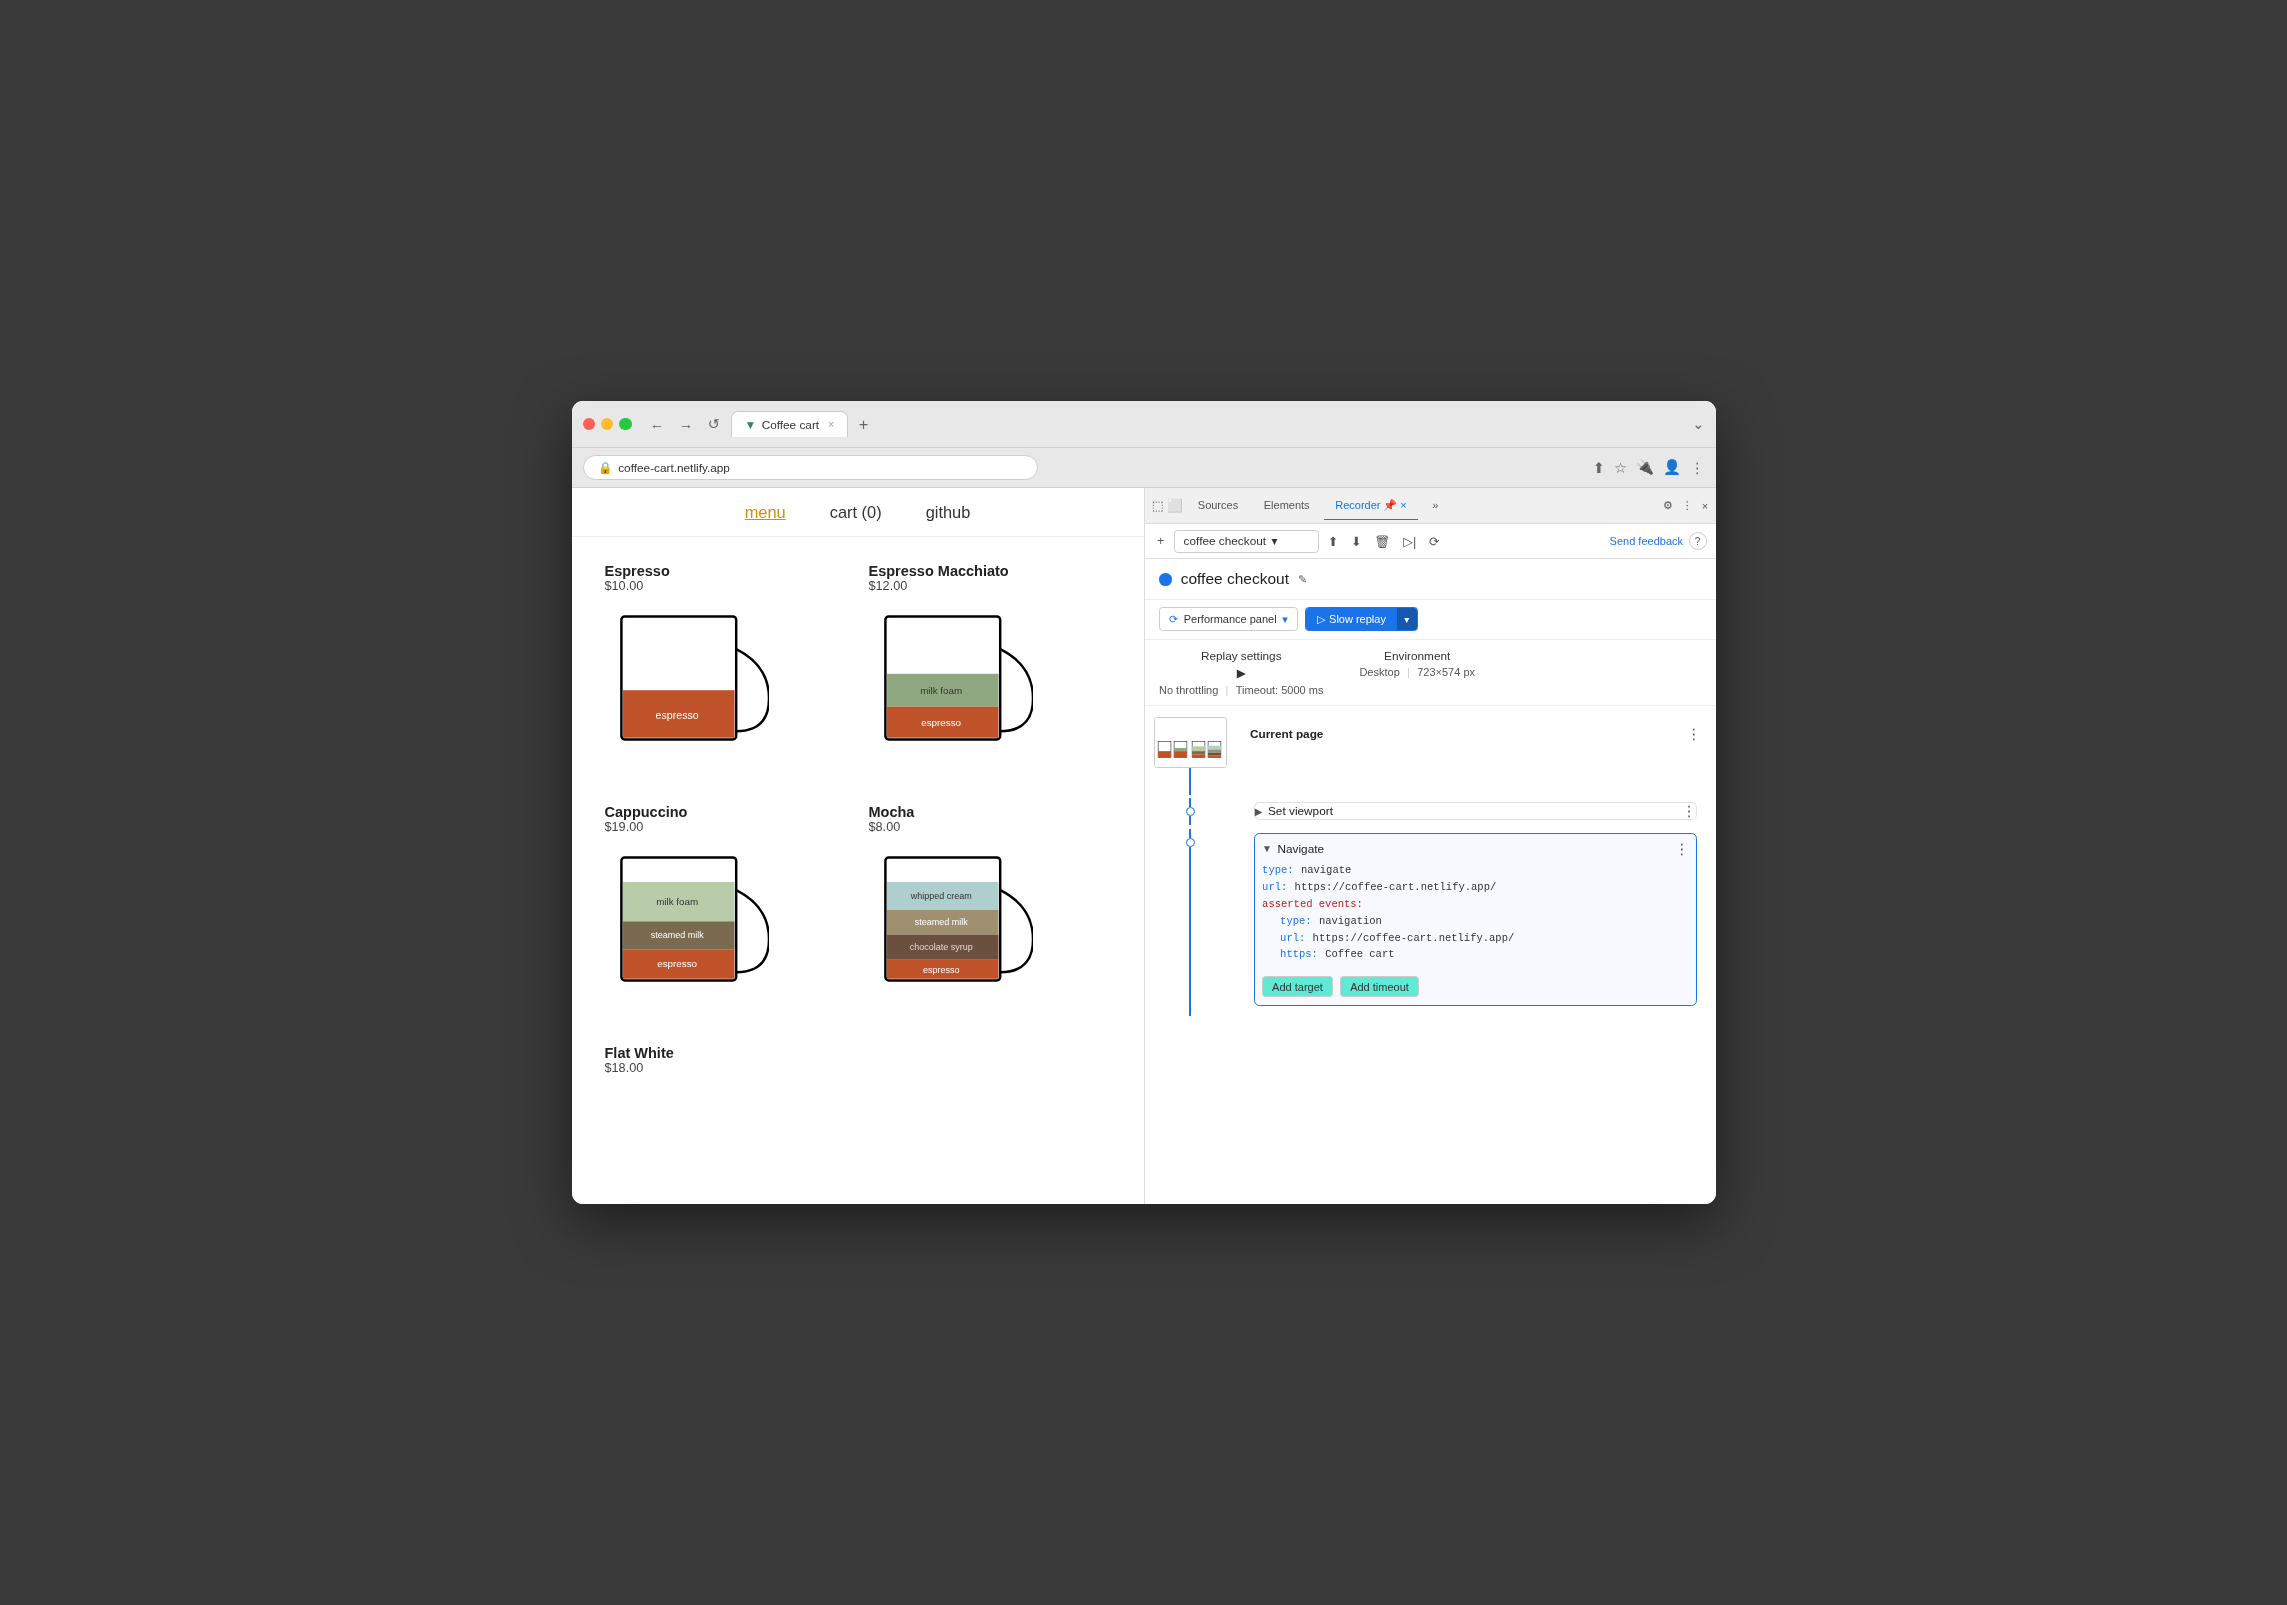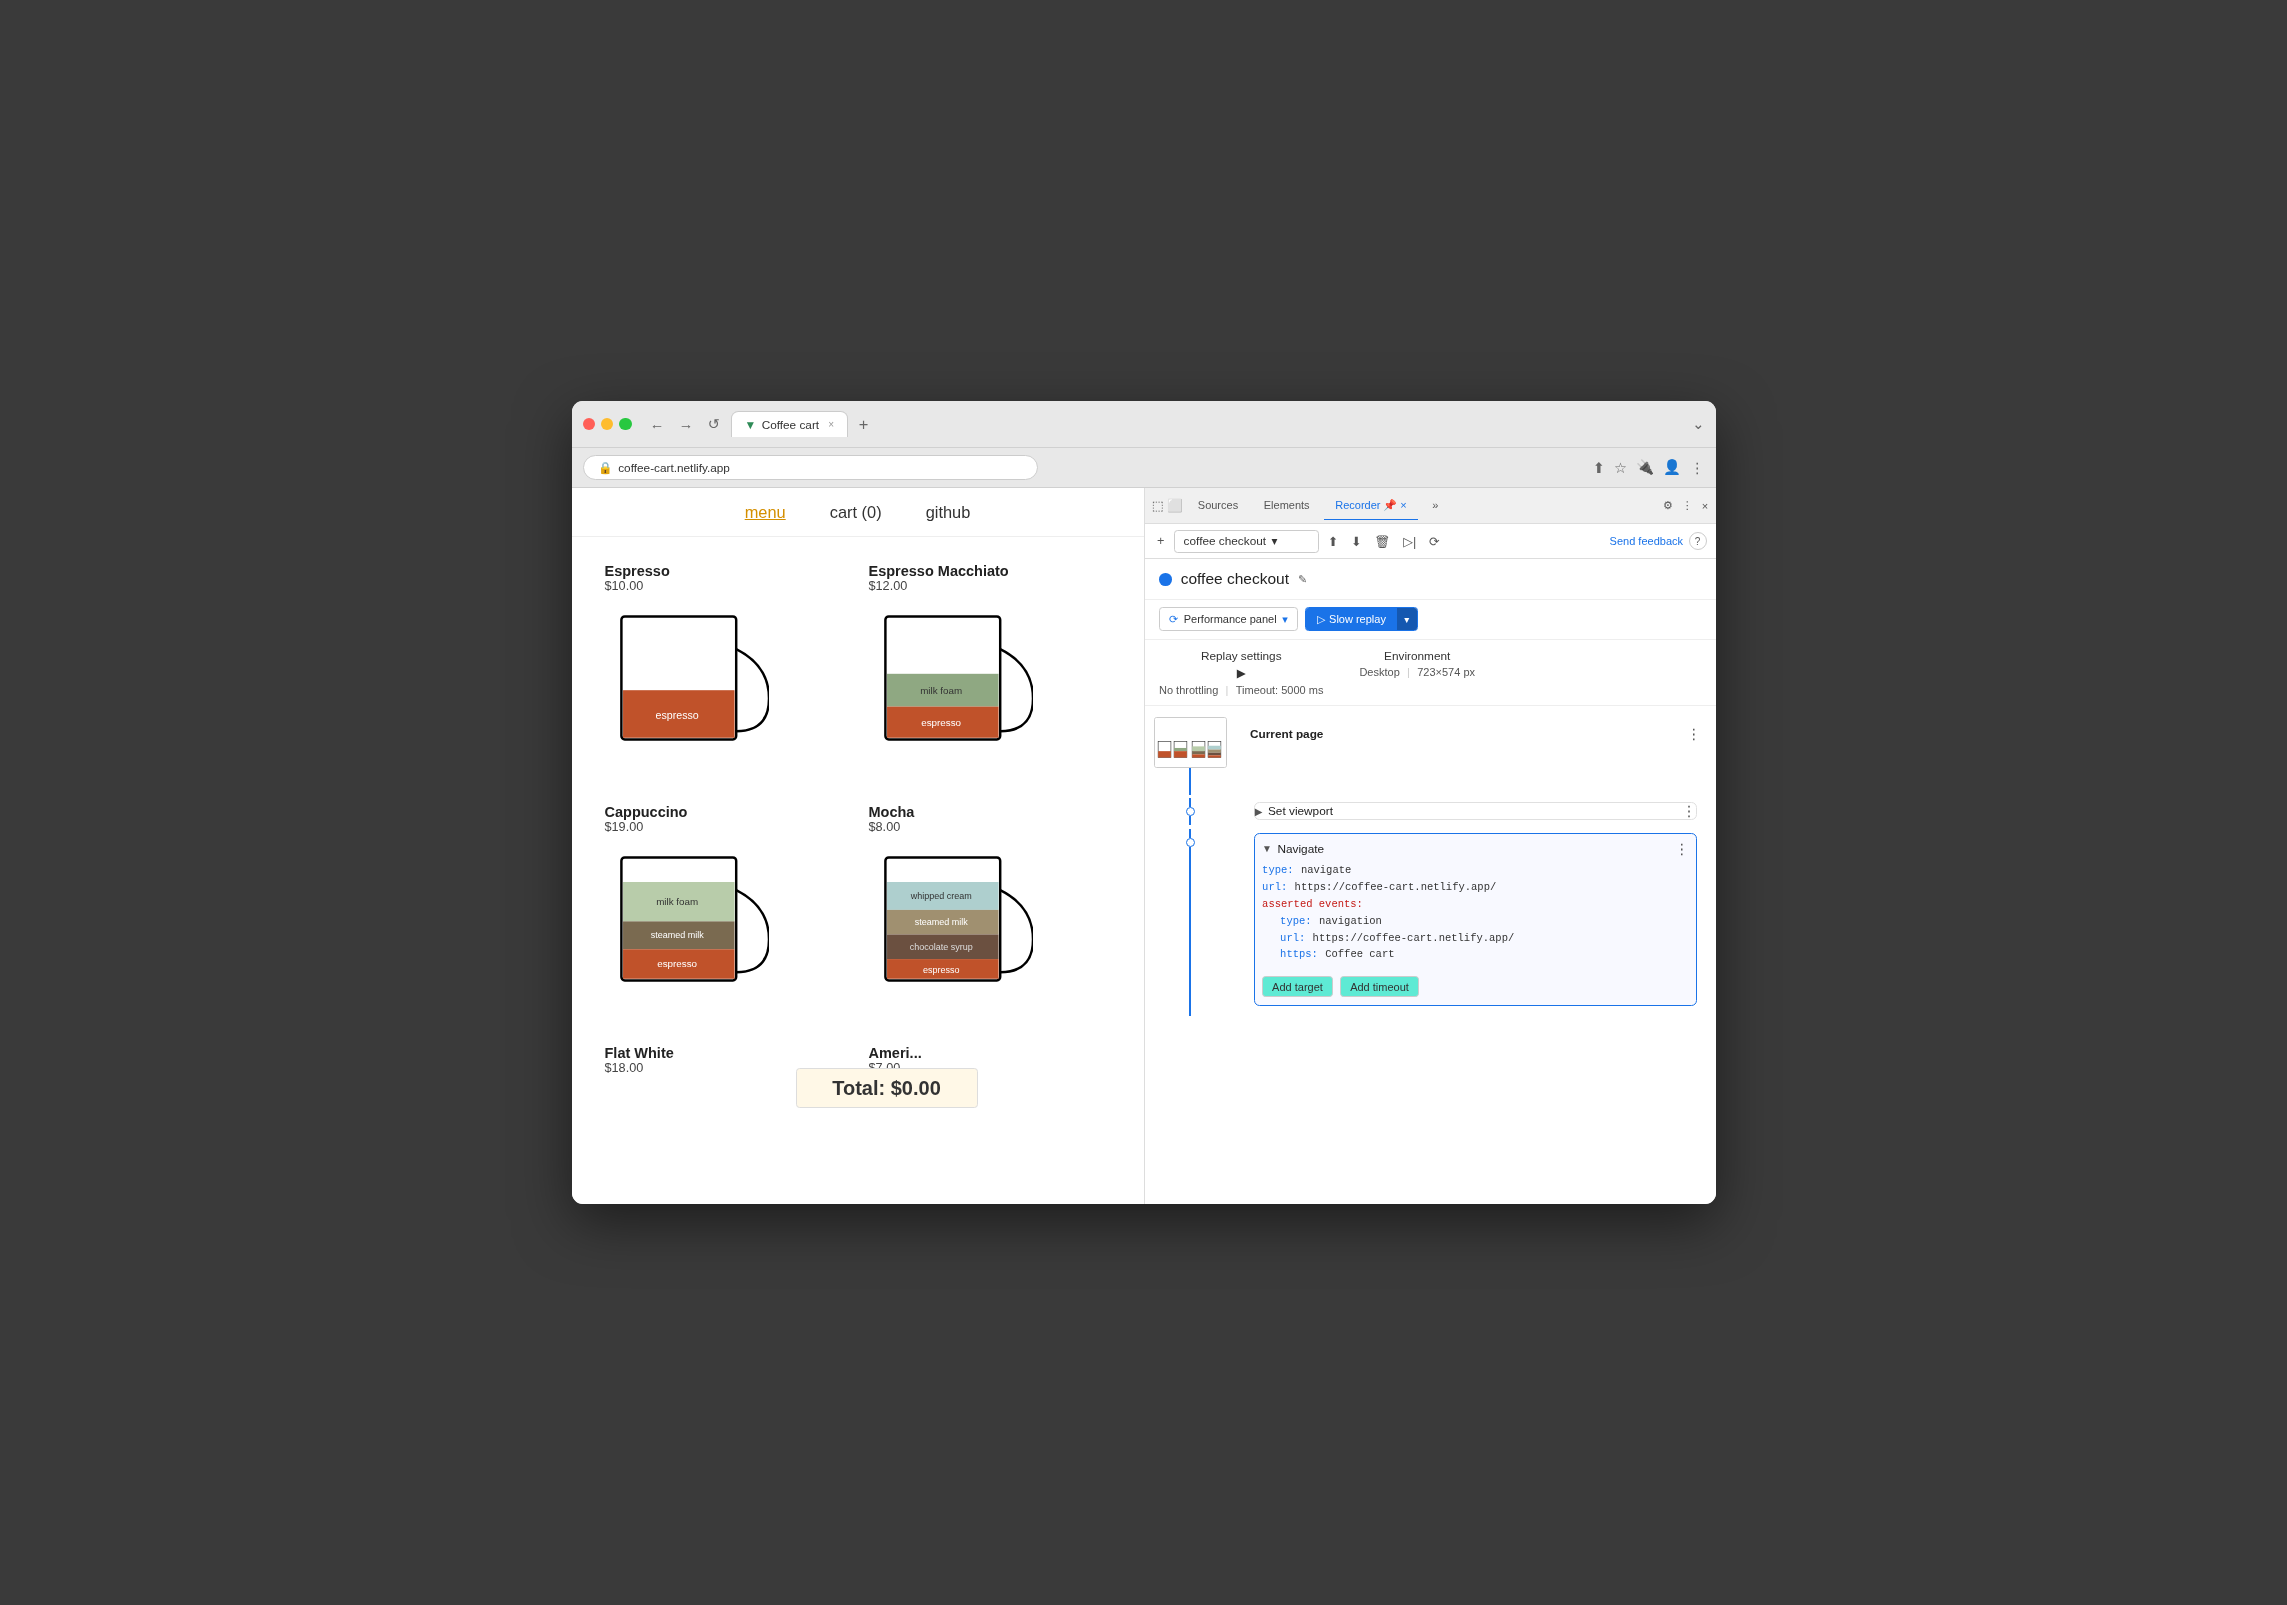--- a/index.html
+++ b/index.html
@@ -582,28 +582,20 @@
             </svg>
           </div>
         </div>
 
         <div class="coffee-item">
           <div class="coffee-name">Flat White</div>
           <div class="coffee-price">$18.00</div>
           <div style="height:55px;"></div>
         </div>
 
-        <div class="coffee-item" style="position:relative;">
-          <div class="coffee-name">Ameri...</div>
-          <div class="coffee-price">$7.00</div>
-
-          <div class="total-bar" style="position:absolute;top:27px;left:-73px;z-index:10;min-width:182px;">
-            <span>Total: $0.00</span>
-          </div>
-        </div>
       </div>
     </div>
 
     <div class="devtools">
 
       <div class="devtools-tabs">
         <span style="font-size:12.7px;color:#555;cursor:pointer;">⬚</span>
         <span style="font-size:12.7px;color:#555;cursor:pointer;">⬜</span>
         <span class="dt-tab">Sources</span>
         <span class="dt-tab">Elements</span>

